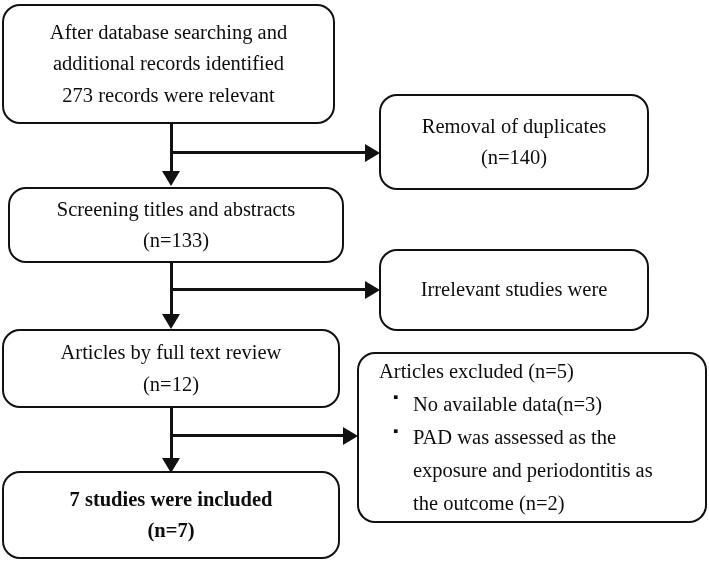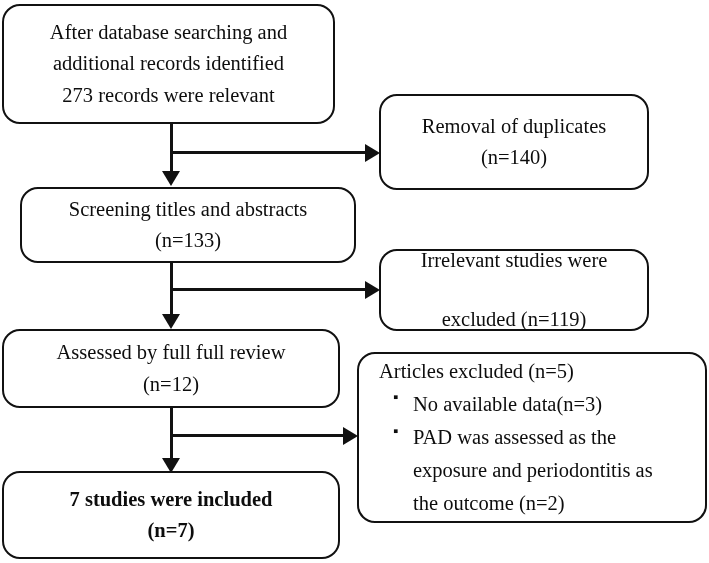--- a/index.html
+++ b/index.html
@@ -31,21 +31,21 @@
     font-size: 20.5px;
     z-index: 2;
   }
   .node .line {
     display: block;
     white-space: nowrap;
   }
 
   
   #node-identification { left: 2px;  top: 4px;   width: 333px; height: 120px; }
-  #node-screening      { left: 20px;  top: 187px; width: 336px; height: 76px;  }
+  #node-screening      { left: 8px;  top: 187px; width: 336px; height: 76px;  }
   #node-eligibility    { left: 2px;  top: 329px; width: 338px; height: 79px;  }
   #node-included       { left: 2px;  top: 471px; width: 338px; height: 88px; font-weight: bold;  }
 
   
   #node-duplicates { left: 379px; top: 94px; width: 270px; height: 96px; }
   #node-irrelevant { left: 379px; top: 249px; width: 270px; height: 82px; gap: 28px; }
 
   #node-articles-excluded {
     left: 357px; top: 352px; width: 350px; height: 171px;
     align-items: flex-start;
@@ -148,37 +148,36 @@
     <span class="line">additional records identified</span>
     <span class="line">273 records were relevant</span>
   </div>
 
   <div class="node" id="node-screening">
     <span class="line">Screening titles and abstracts</span>
     <span class="line">(n=133)</span>
   </div>
 
   <div class="node" id="node-eligibility">
-    <span class="line">Assessed by full full review</span>
+    <span class="line">Articles by full text review</span>
     <span class="line">(n=12)</span>
   </div>
 
   <div class="node" id="node-included">
     <span class="line">7 studies were included</span>
     <span class="line">(n=7)</span>
   </div>
 
   <div class="node" id="node-duplicates">
     <span class="line">Removal of duplicates</span>
     <span class="line">(n=140)</span>
   </div>
 
   <div class="node" id="node-irrelevant">
     <span class="line">Irrelevant studies were</span>
-    <span class="line">excluded (n=119)</span>
   </div>
 
   <div class="node" id="node-articles-excluded">
     <span class="heading">Articles excluded (n=5)</span>
     <ul class="bullets">
       <li>
         <span class="marker">▪</span>
         <span class="btext">No available data(n=3)</span>
       </li>
       <li>

